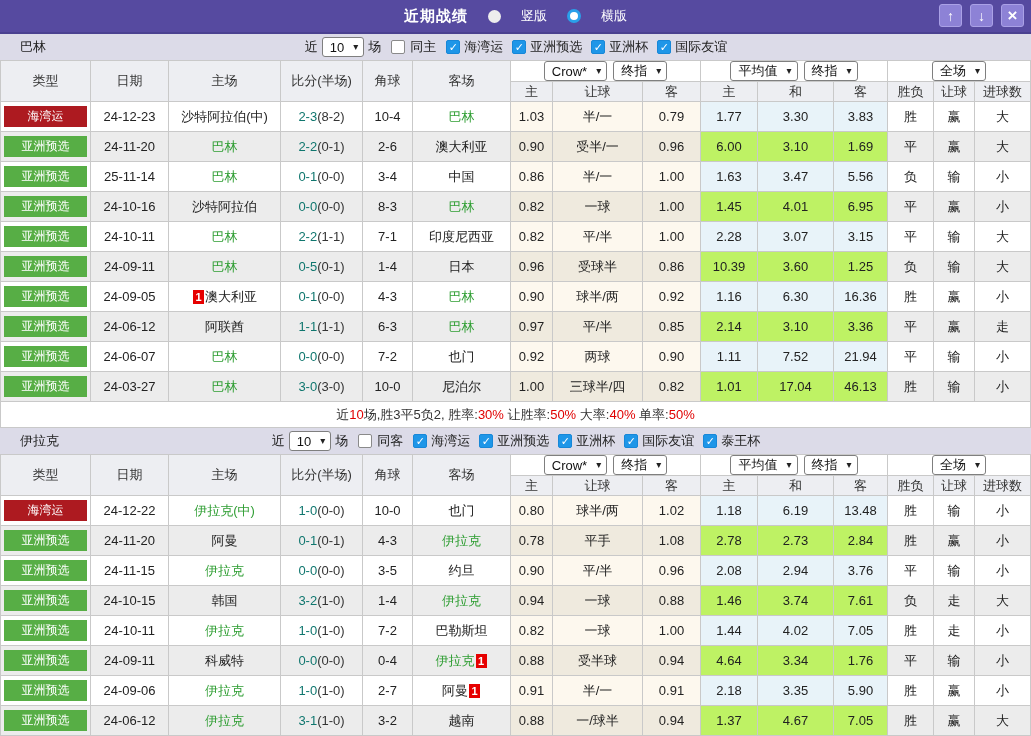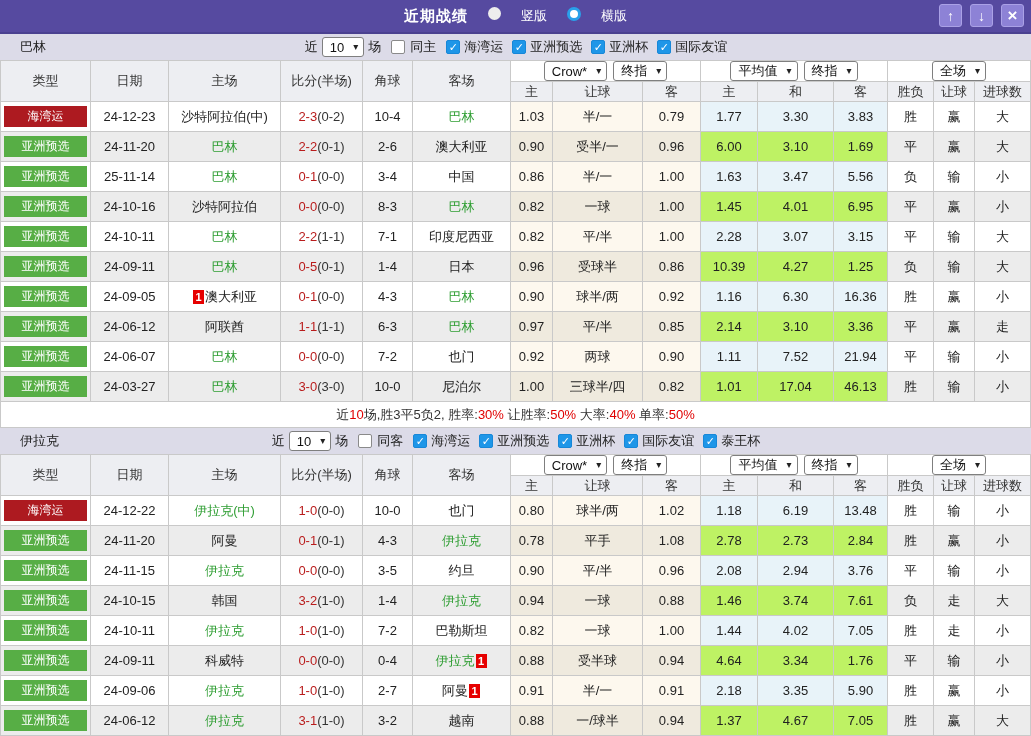--- a/index.html
+++ b/index.html
@@ -1,20 +1,20 @@
 <!DOCTYPE html>
 <html><head>
 <meta charset="utf-8">
 <style>
   html,body{margin:0;padding:0;background:#fff;}
   body{width:1031px;font-family:"Liberation Sans","DejaVu Sans",sans-serif;-webkit-font-smoothing:antialiased;}
 
   
   .titlebar{height:32px;background:#564aa0;border-bottom:2px solid #4a4190;display:flex;align-items:center;position:relative;color:#fff;}
-  .title-center{flex:1;display:flex;justify-content:center;gap:20px;}
+  .title-center{flex:1;display:flex;justify-content:center;align-items:center;gap:20px;}
   .title{font-weight:bold;font-size:15px;letter-spacing:1px;}
   .radio{display:inline-block;width:13px;height:13px;border-radius:50%;background:#ededed;box-sizing:border-box;cursor:pointer;}
   .radio.checked{background:#fff;border:3.5px solid #2aa0ea;width:14px;height:14px;}
   .radio-label{font-size:13px;color:#fff;}
   .win-buttons{position:absolute;right:7px;top:4px;display:flex;gap:8px;}
   .wbtn{width:23px;height:23px;background:#8d82d6;border:1px solid #aaa1e6;border-radius:3px;color:#fff;display:flex;align-items:center;justify-content:center;font-size:14px;font-weight:bold;cursor:pointer;box-sizing:border-box;}
   .wbtn.close{font-size:17px;}
 
   
   .section-head{height:26px;background:#dcdbe8;display:flex;align-items:center;position:relative;}
@@ -38,21 +38,21 @@
   .grid tbody tr.alt td{background:#ececec;}
   .grid td.hcap{background:#fdf8ee;}
   .grid tr.alt td.hcap{background:#efeade;}
   .grid td.avg{background:#e8f3f9;}
   .grid tr.alt td.avg{background:#bef264;}
   td.typecell{padding:2px 3px;}
   .badge{height:21px;line-height:21px;color:#fff;font-size:12px;}
   .badge.gulf{background:#ad1a20;}
   .badge.asia{background:#57ae45;}
   .tgreen{color:#2f9e33;}
-  .score{color:#b91c1c;}
+  .score{color:#0f766e;}
   .half{color:#333;}
   .card{display:inline-block;background:#e60000;color:#fff;font-size:11px;font-weight:bold;width:11px;height:14px;line-height:14px;margin:0 1px;}
   td.summary{height:25px;font-size:13px;color:#333;background:#fff;}
   .redtxt{color:#e00000;}
   .c-red{color:#d40000;}
   .c-green{color:#2f9e33;}
   .c-blue{color:#3232cc;}
   .c-blue2{color:#4646cc;}
   .c-lred{color:#e87272;}
   .c-lblue{color:#6060d6;}
@@ -170,21 +170,21 @@
             <th class="thS">进球数</th>
           </tr>
         </thead>
       <tbody>
           <tr>
             <td class="typecell">
               <div class="badge gulf">海湾运</div>
             </td>
             <td>24-12-23</td>
             <td><span>沙特阿拉伯(中)</span></td>
-            <td><span class="score">2-3</span><span class="half">(0-2)</span></td>
+            <td><span class="score">2-3</span><span class="half">(8-2)</span></td>
             <td>10-4</td>
             <td><span class="tgreen">巴林</span></td>
             <td class="hcap">1.03</td>
             <td class="hcap">半/一</td>
             <td class="hcap">0.79</td>
             <td class="avg">1.77</td>
             <td class="avg">3.30</td>
             <td class="avg">3.83</td>
             <td class="c-red">胜</td>
             <td class="c-lred">赢</td>
@@ -272,21 +272,21 @@
             </td>
             <td>24-09-11</td>
             <td><span class="tgreen">巴林</span></td>
             <td><span class="score">0-5</span><span class="half">(0-1)</span></td>
             <td>1-4</td>
             <td><span>日本</span></td>
             <td class="hcap">0.96</td>
             <td class="hcap">受球半</td>
             <td class="hcap">0.86</td>
             <td class="avg">10.39</td>
-            <td class="avg">4.27</td>
+            <td class="avg">3.60</td>
             <td class="avg">1.25</td>
             <td class="c-blue">负</td>
             <td class="c-lblue">输</td>
             <td class="c-mred">大</td>
           </tr>
           <tr>
             <td class="typecell">
               <div class="badge asia">亚洲预选</div>
             </td>
             <td>24-09-05</td>

